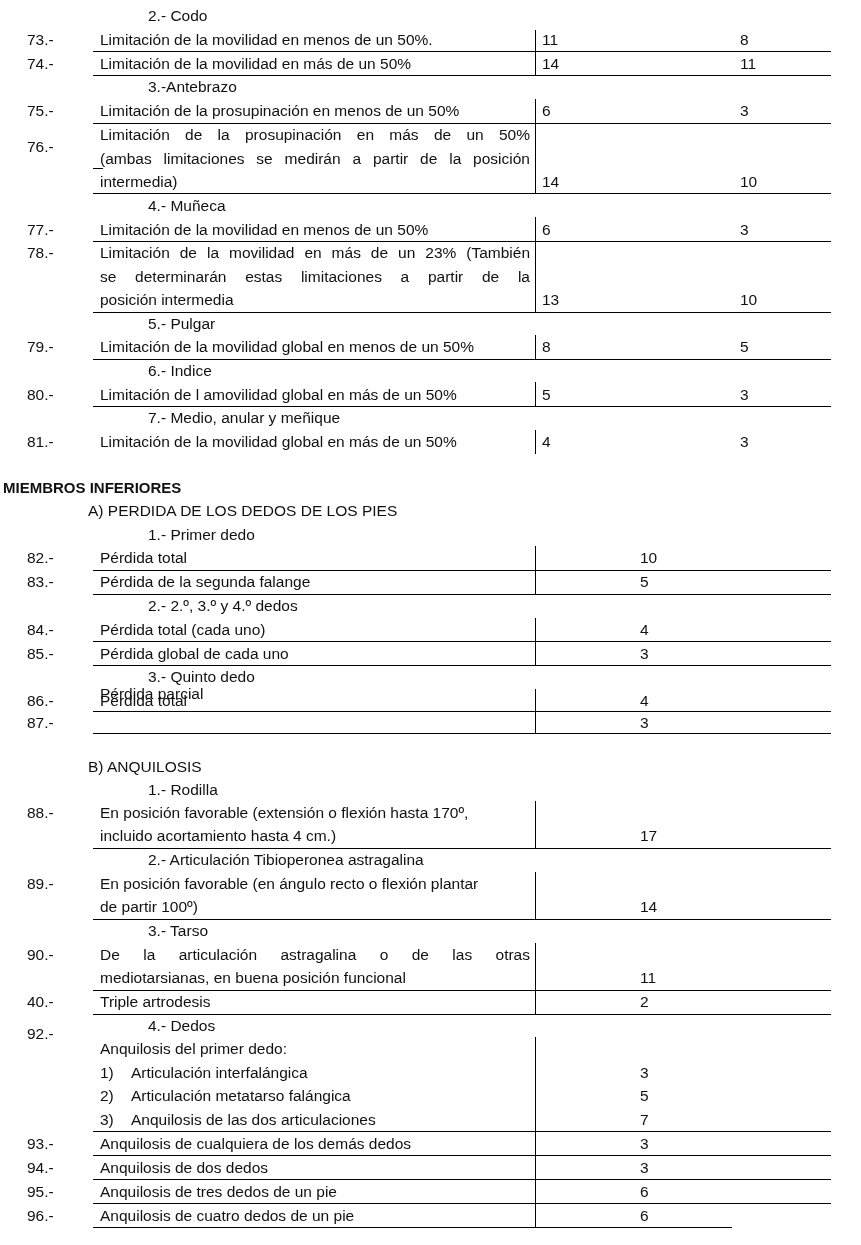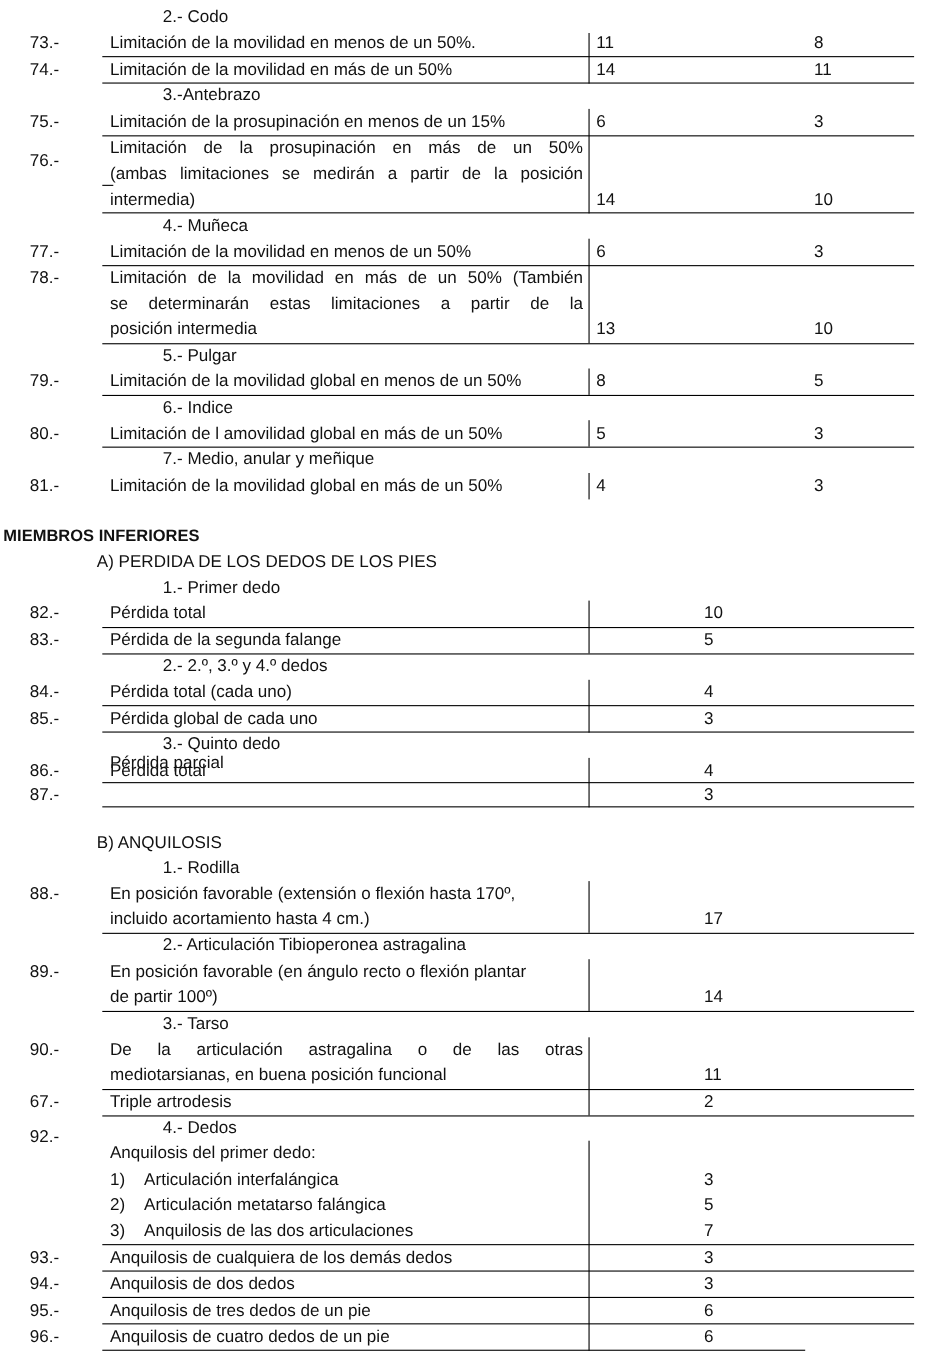--- a/index.html
+++ b/index.html
@@ -30,42 +30,42 @@
 <div class="hl" style="left:93px;width:738px;top:51px"></div>
 <div class="t num" style="top:54px">74.-</div>
 <div class="t desc" style="top:54px">Limitación de la movilidad en más de un 50%</div>
 <div class="t v1" style="top:54px">14</div>
 <div class="t v2" style="top:54px">11</div>
 <div class="hl" style="left:93px;width:738px;top:75px"></div>
 
 <div class="t sub" style="top:77px">3.-Antebrazo</div>
 <div class="vl" style="left:535px;top:99px;height:95px"></div>
 <div class="t num" style="top:101px">75.-</div>
-<div class="t desc" style="top:101px">Limitación de la prosupinación en menos de un 15%</div>
+<div class="t desc" style="top:101px">Limitación de la prosupinación en menos de un 50%</div>
 <div class="t v1" style="top:101px">6</div>
 <div class="t v2" style="top:101px">3</div>
 <div class="hl" style="left:93px;width:738px;top:123px"></div>
 <div class="t num" style="top:137px">76.-</div>
 <div class="t desc justify" style="top:125px">Limitación de la prosupinación en más de un 50%</div>
 <div class="t desc justify" style="top:149px">(ambas limitaciones se medirán a partir de la posición</div>
 <div class="hl" style="left:93px;width:10px;top:168px"></div>
 <div class="t desc" style="top:172px">intermedia)</div>
 <div class="t v1" style="top:172px">14</div>
 <div class="t v2" style="top:172px">10</div>
 <div class="hl" style="left:93px;width:738px;top:193px"></div>
 
 <div class="t sub" style="top:196px">4.- Muñeca</div>
 <div class="vl" style="left:535px;top:217px;height:95px"></div>
 <div class="t num" style="top:220px">77.-</div>
 <div class="t desc" style="top:220px">Limitación de la movilidad en menos de un 50%</div>
 <div class="t v1" style="top:220px">6</div>
 <div class="t v2" style="top:220px">3</div>
 <div class="hl" style="left:93px;width:738px;top:241px"></div>
 <div class="t num" style="top:243px">78.-</div>
-<div class="t desc justify" style="top:243px">Limitación de la movilidad en más de un 50% (También</div>
+<div class="t desc justify" style="top:243px">Limitación de la movilidad en más de un 23% (También</div>
 <div class="t desc justify" style="top:267px">se determinarán estas limitaciones a partir de la</div>
 <div class="t desc" style="top:290px">posición intermedia</div>
 <div class="t v1" style="top:290px">13</div>
 <div class="t v2" style="top:290px">10</div>
 <div class="hl" style="left:93px;width:738px;top:312px"></div>
 
 <div class="t sub" style="top:314px">5.- Pulgar</div>
 <div class="vl" style="left:535px;top:335px;height:24px"></div>
 <div class="t num" style="top:337px">79.-</div>
 <div class="t desc" style="top:337px">Limitación de la movilidad global en menos de un 50%</div>
@@ -142,21 +142,21 @@
 <div class="t vc" style="top:897px">14</div>
 <div class="hl" style="left:93px;width:738px;top:919px"></div>
 
 <div class="t sub" style="top:921px">3.- Tarso</div>
 <div class="vl" style="left:535px;top:943px;height:71px"></div>
 <div class="t num" style="top:945px">90.-</div>
 <div class="t desc justify" style="top:945px">De la articulación astragalina o de las otras</div>
 <div class="t desc" style="top:968px">mediotarsianas, en buena posición funcional</div>
 <div class="t vc" style="top:968px">11</div>
 <div class="hl" style="left:93px;width:738px;top:990px"></div>
-<div class="t num" style="top:992px">67.-</div>
+<div class="t num" style="top:992px">40.-</div>
 <div class="t desc" style="top:992px">Triple artrodesis</div>
 <div class="t vc" style="top:992px">2</div>
 <div class="hl" style="left:93px;width:738px;top:1014px"></div>
 
 <div class="t sub" style="top:1016px">4.- Dedos</div>
 <div class="vl" style="left:535px;top:1037px;height:191px"></div>
 <div class="t num" style="top:1024px">92.-</div>
 <div class="t desc" style="top:1039px">Anquilosis del primer dedo:</div>
 
 <div class="t" style="left:100px;top:1063px">1)</div>

